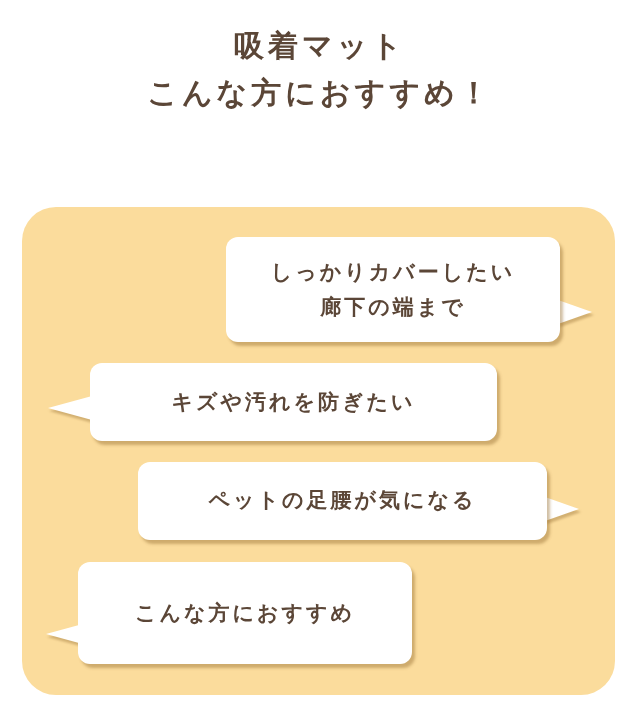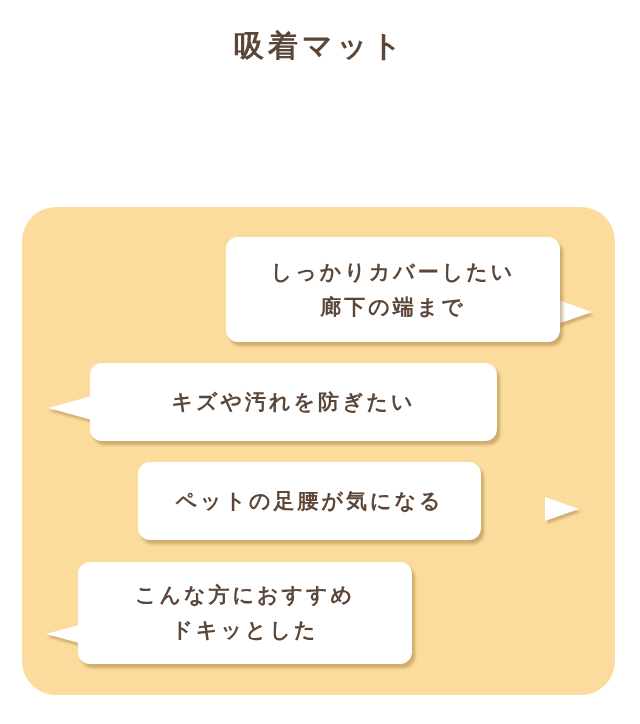--- a/index.html
+++ b/index.html
@@ -34,37 +34,37 @@
     border-top: 12px solid transparent; border-bottom: 12px solid transparent;
     border-right: 44px solid #ffffff;
     filter: drop-shadow(1px 3px 1px rgba(150,110,50,0.4));
   }
 </style>
 </head>
 <body>
 
 <div class="title">
   <div>吸着マット</div>
+  <div>こんな方におすすめ！</div>
 </div>
 
 <div class="panel"></div>
 
 <div class="tail tail-right" style="left:558px; top:300px;"></div>
 <div class="bubble" style="left:226px; top:237px; width:334px; height:105px;">
   <div class="line">しっかりカバーしたい</div>
   <div class="line">廊下の端まで</div>
 </div>
 
 <div class="tail tail-left" style="left:48px; top:396px;"></div>
 <div class="bubble" style="left:90px; top:363px; width:407px; height:78px;">
   <div class="line">キズや汚れを防ぎたい</div>
 </div>
 
 <div class="tail tail-right" style="left:545px; top:497px;"></div>
-<div class="bubble" style="left:138px; top:462px; width:343px; height:78px;">
+<div class="bubble" style="left:138px; top:462px; width:409px; height:78px;font-family:Liberation Mono, monospace;">
   <div class="line">ペットの足腰が気になる</div>
 </div>
 
 <div class="tail tail-left" style="left:46px; top:622px;"></div>
 <div class="bubble" style="left:78px; top:562px; width:334px; height:102px;">
   <div class="line">こんな方におすすめ</div>
-  <div class="line">ドキッとした</div>
 </div>
 
 </body></html>

